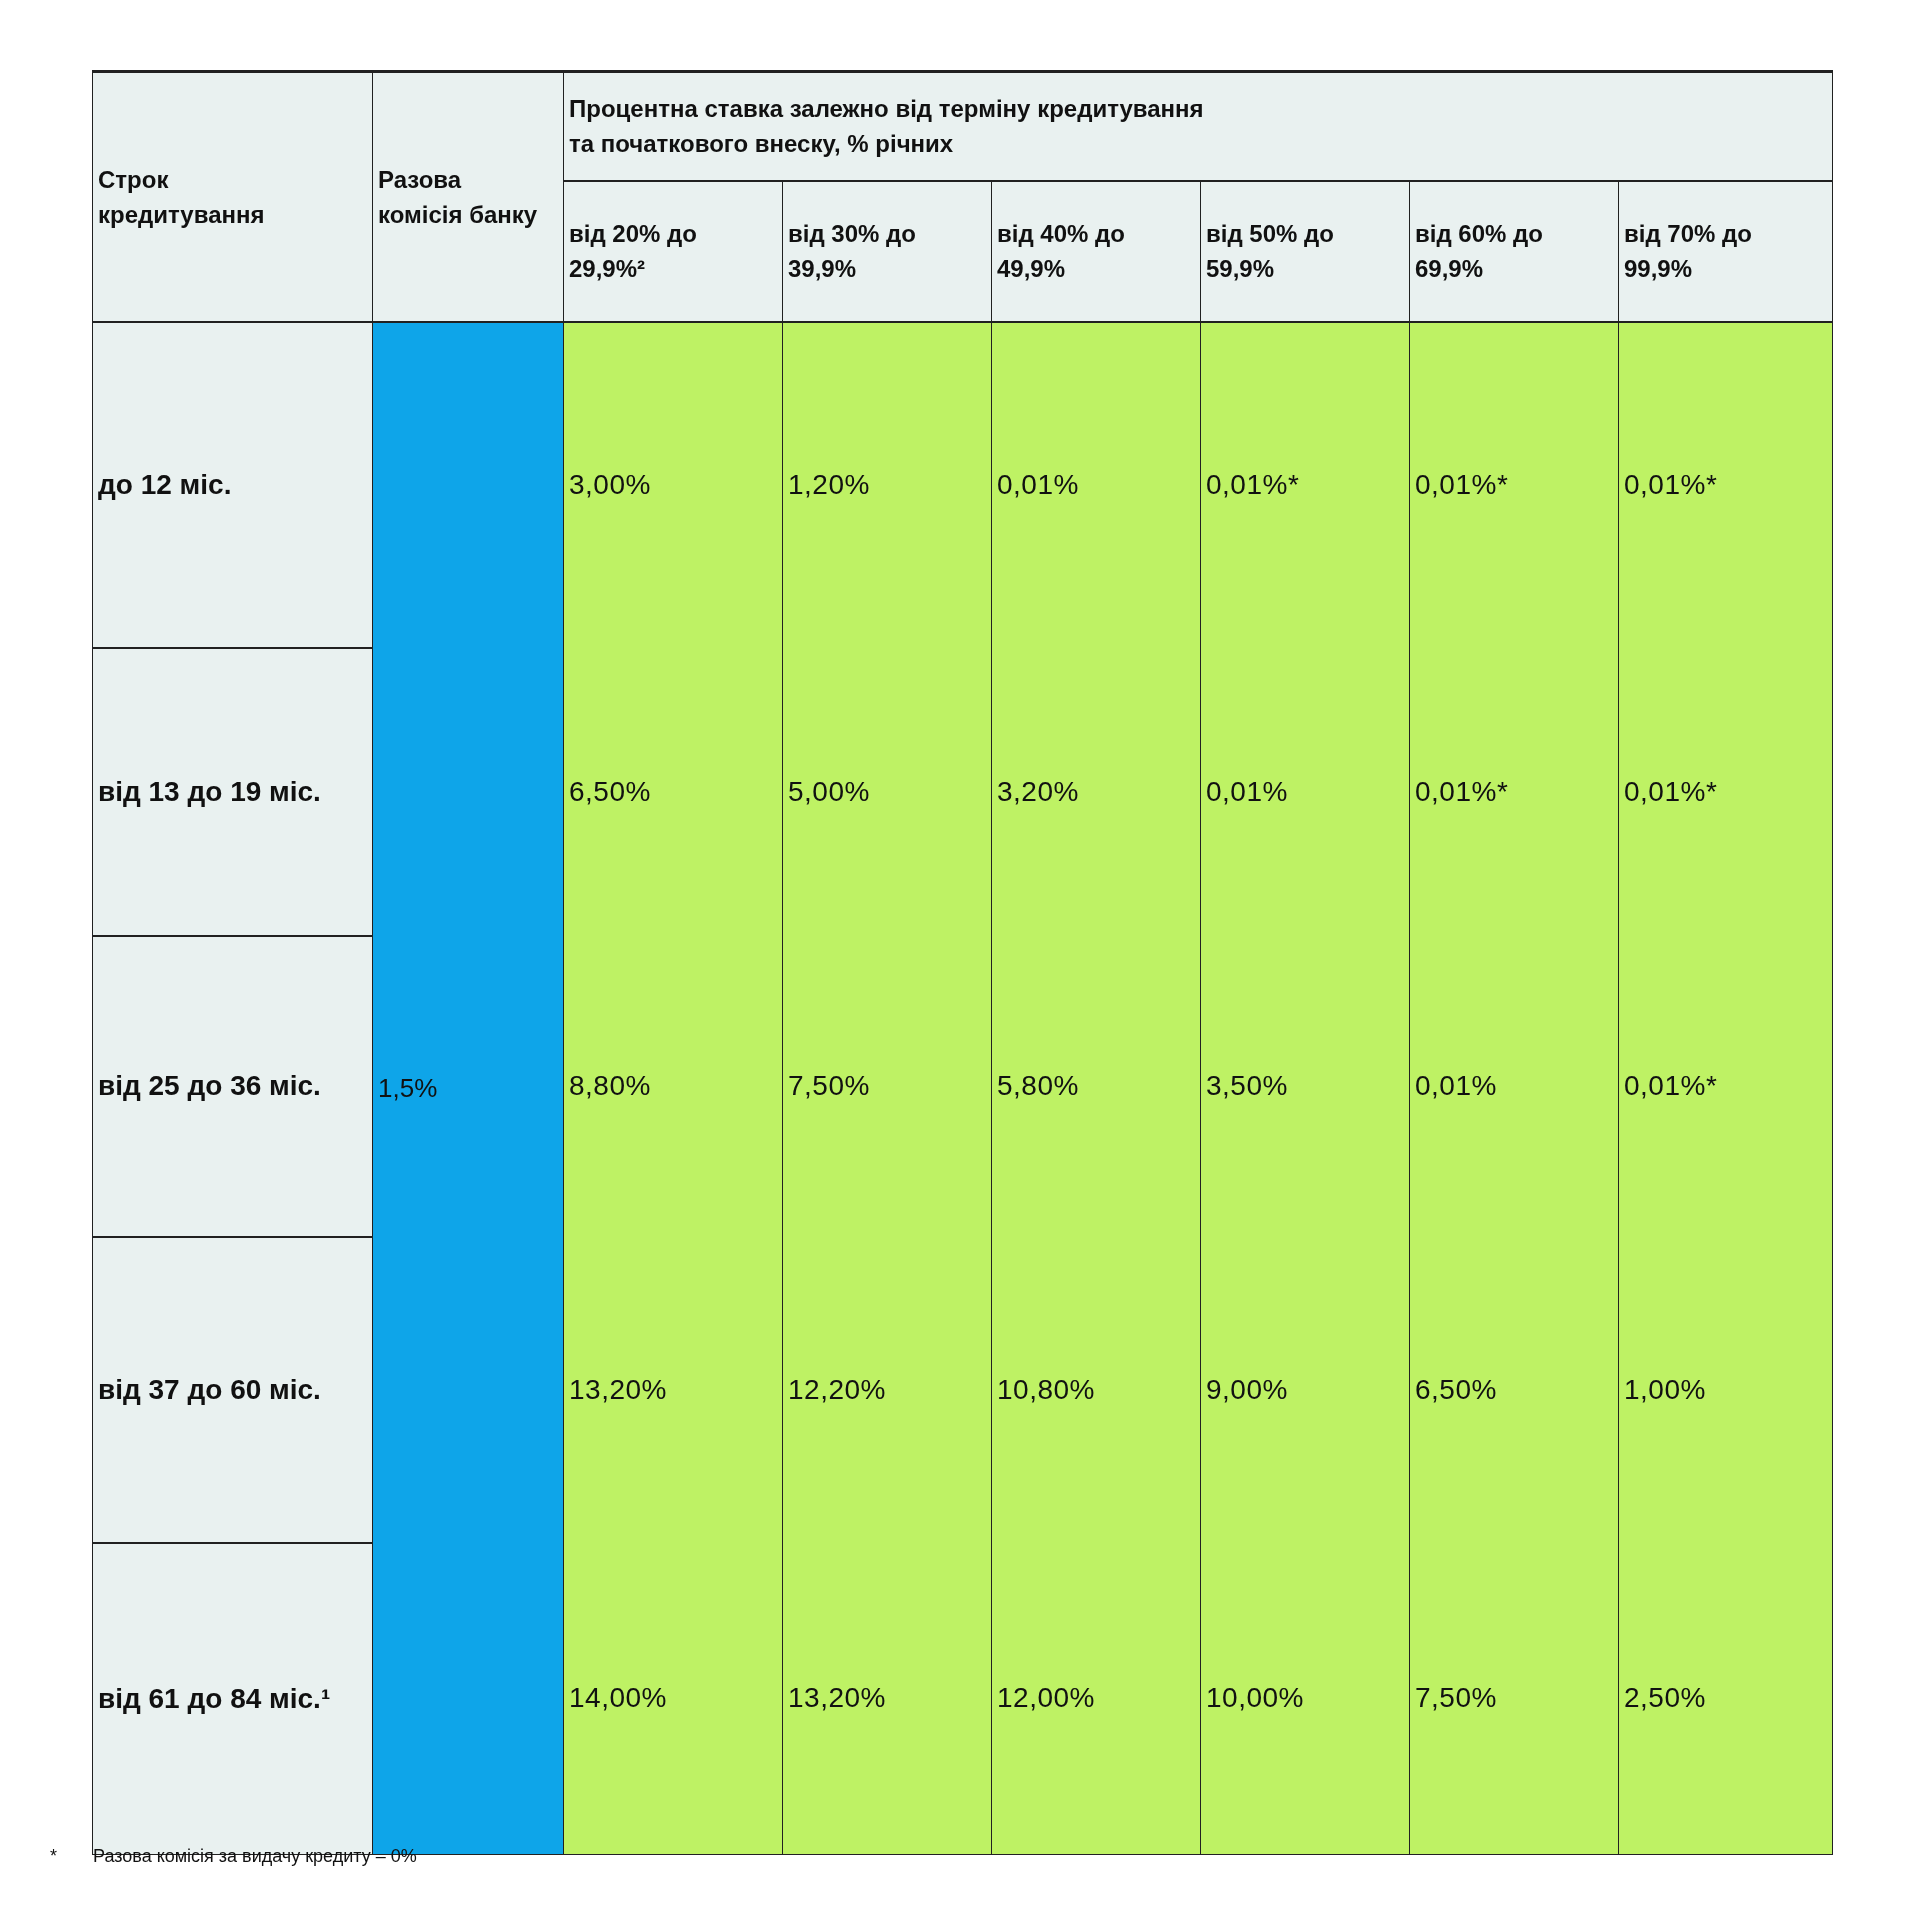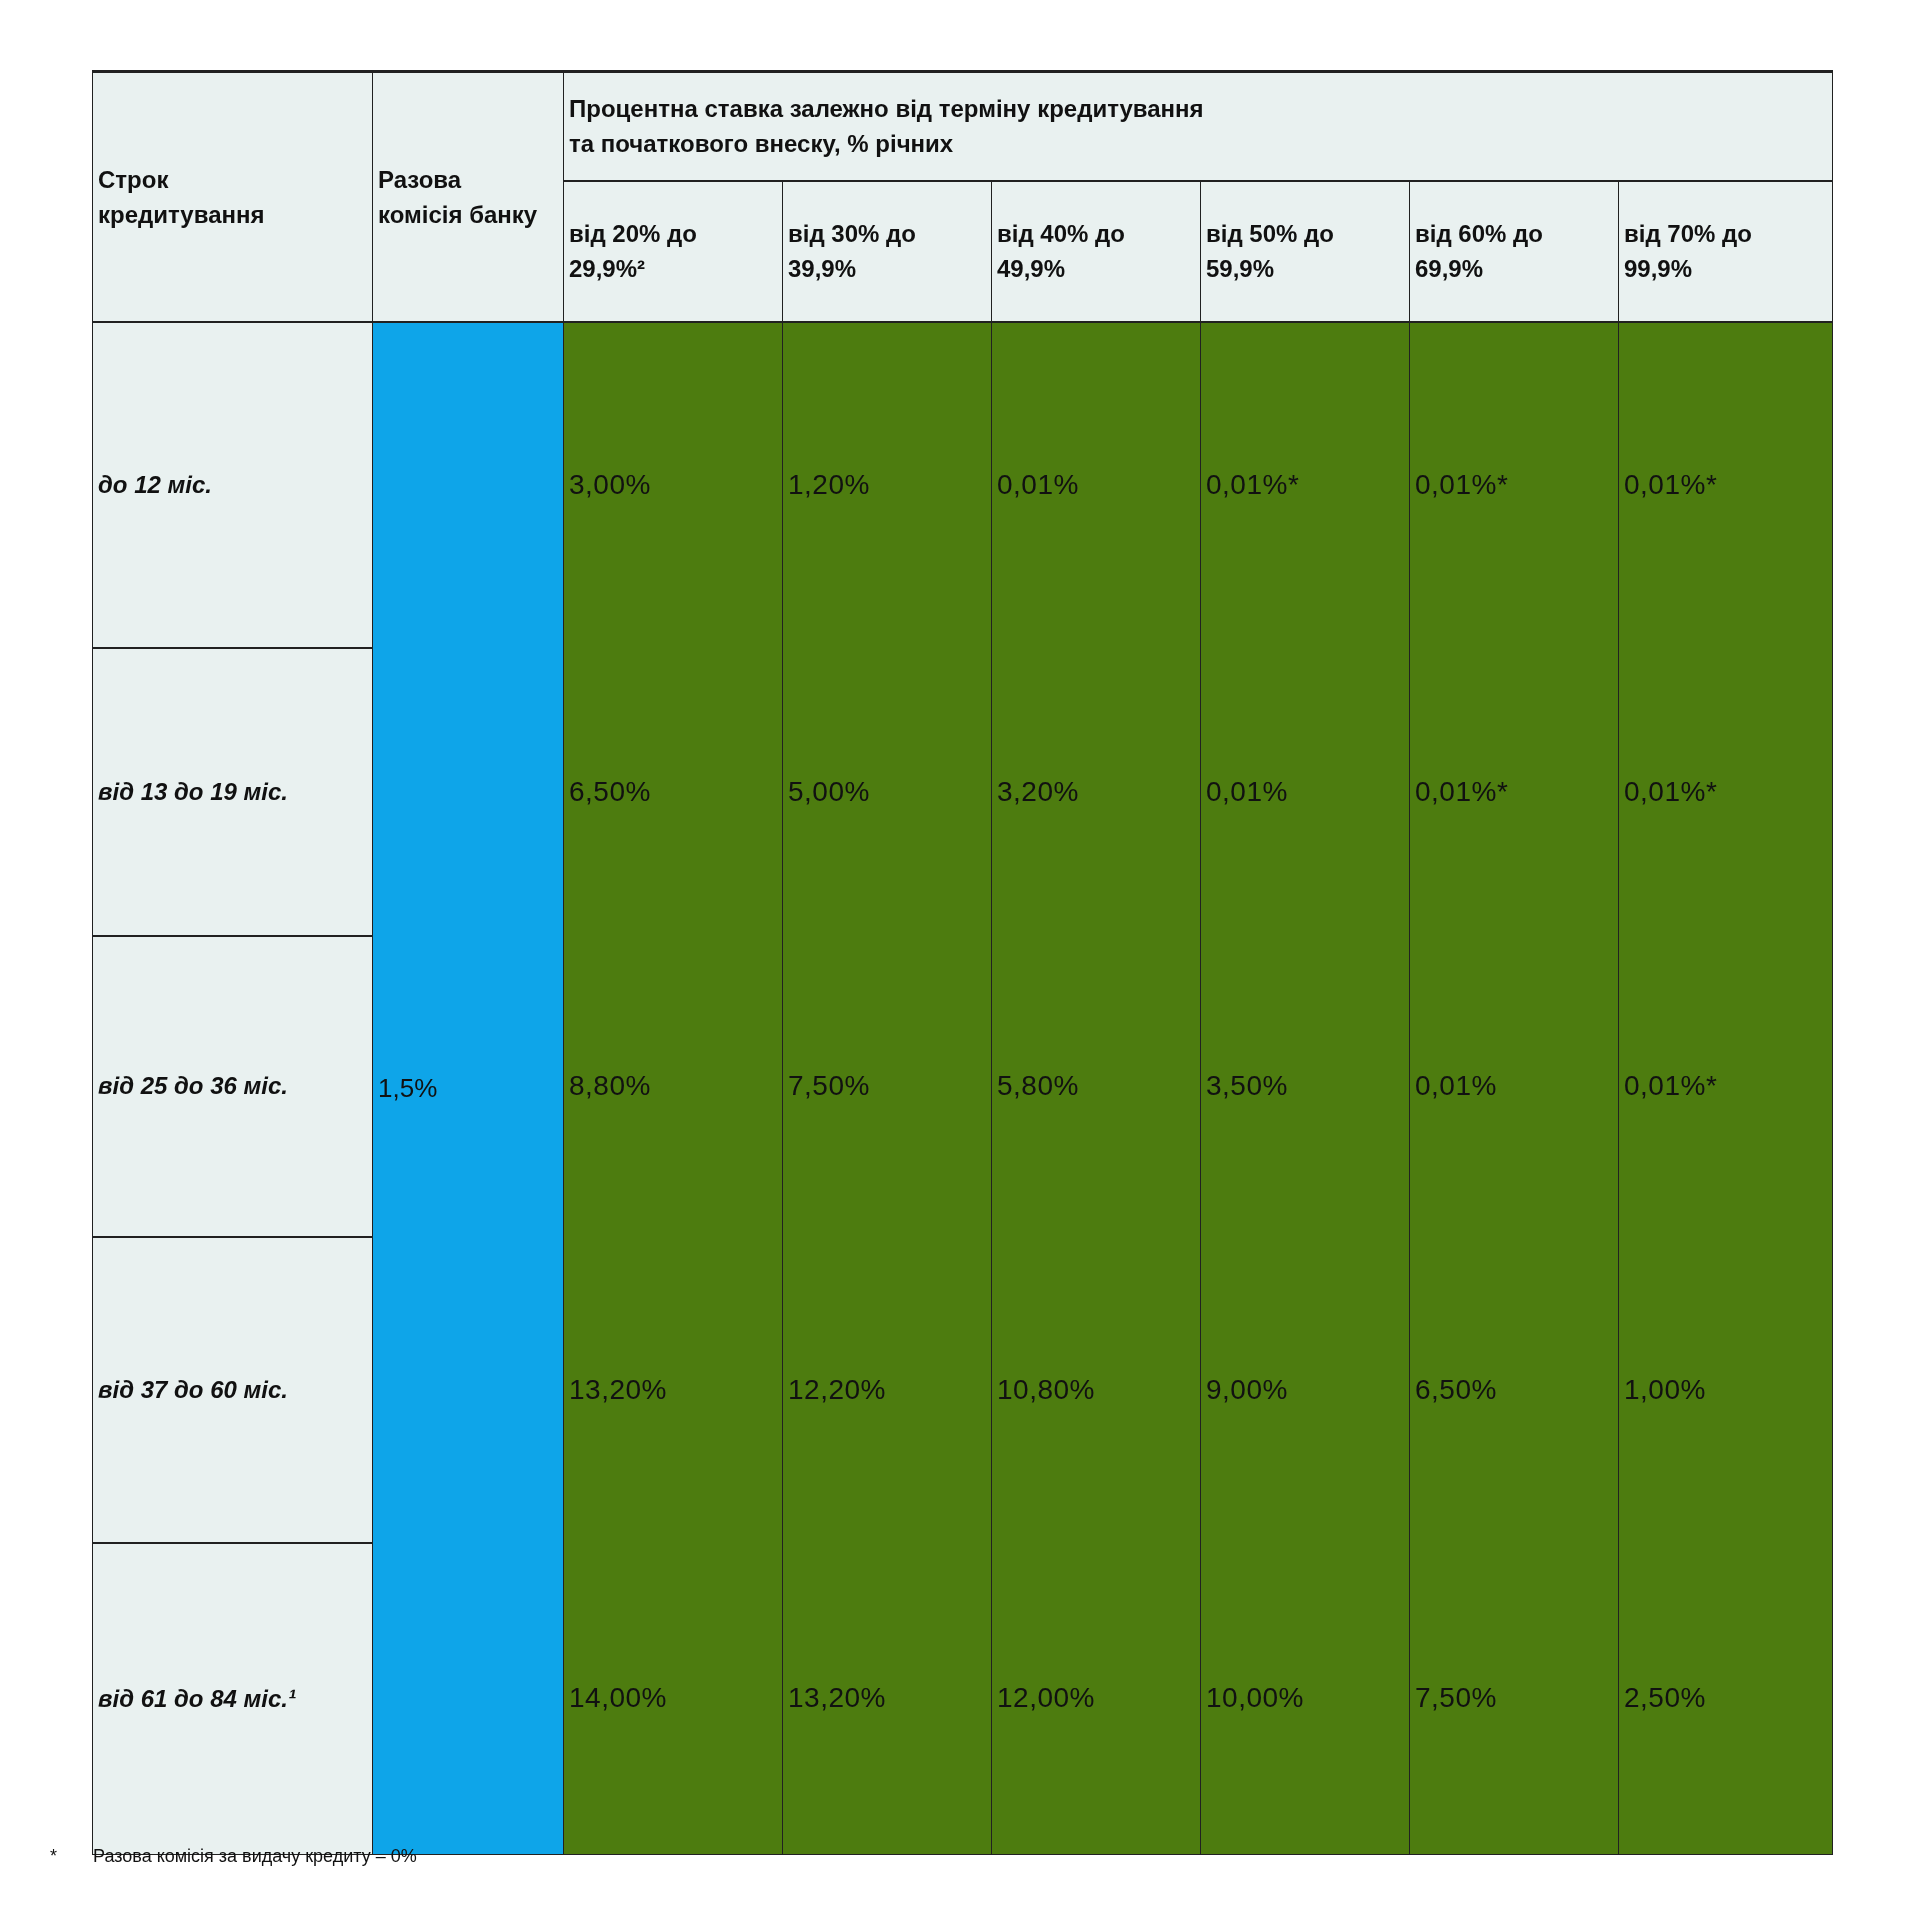--- a/index.html
+++ b/index.html
@@ -27,29 +27,28 @@
     padding:0 5px;
     border-left:1.5px solid #212121;
     border-right:1.5px solid #212121;
   }
   .tint { background:#e9f1f0; }
   .bold2line { font-weight:bold; font-size:24px; line-height:35px; }
   .mainhdr { border-bottom:2.5px solid #212121; }
   .rowspanhdr { border-bottom:2.5px solid #212121; }
   .sub { border-top:2.5px solid #212121; border-bottom:2.5px solid #212121; }
   .term-cell {
-    font-weight:bold; font-size:24px; line-height:30px;
+    font-weight:bold; font-size:28px; line-height:30px;
     border-bottom:2.5px solid #212121;
-    font-style:italic;
   }
   .term-last { border-bottom:0; }
   .rate-cell {
     font-size:28px; font-weight:400;
     border-top:0; border-bottom:0;
-    background:#4d7c0f;
+    background:#bef264;
     letter-spacing:0.5px;
     margin-top:12px;
   }
   .comm-val {
     font-size:26px; font-weight:400;
     border-top:0; border-bottom:0;
     background:#0ea5e9;
   }
   .r-h1 { height:109px; }
   .r-h2 { height:141px;margin-left:15px; }

